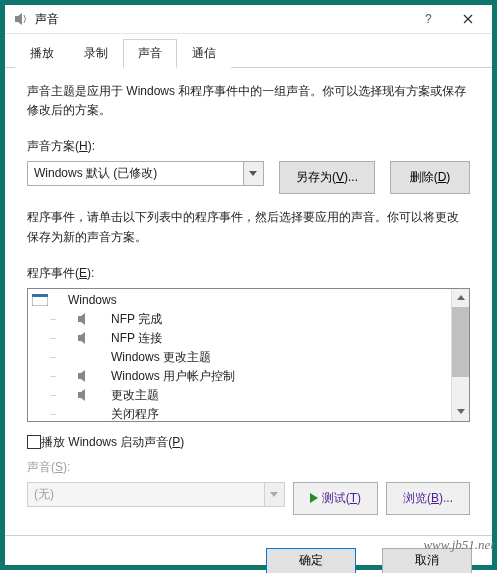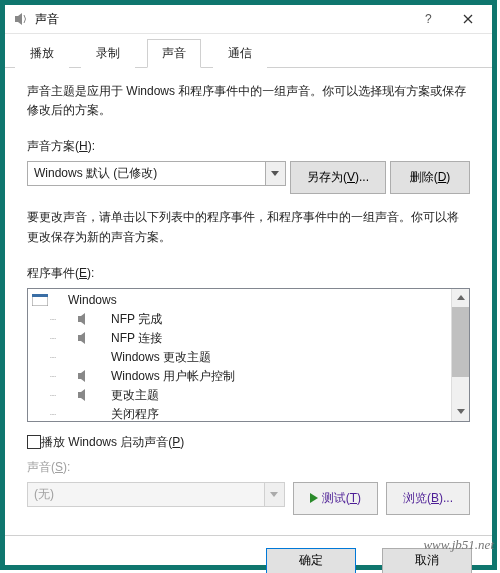--- a/index.html
+++ b/index.html
@@ -3,27 +3,27 @@
 <meta charset="utf-8">
 <style>
 * { box-sizing: border-box; margin: 0; padding: 0; font-family: "Microsoft YaHei", "Segoe UI", sans-serif; font-size: 12px; }
 body { background: #fff; width: 500px; height: 573px; position: relative; }
 .window { width: 497px; height: 570px; border: 5px solid #0f766e; background: #fff; display: flex; flex-direction: column; }
 .titlebar { height: 30px; display: flex; align-items: center; padding: 0 4px 0 8px; border-bottom: 1px solid #e5e5e5; }
 .titlebar .icon { width: 16px; height: 16px; margin-right: 6px; }
 .titlebar .title { flex: 1; font-size: 12px; color: #000; }
 .titlebar .winbtn { width: 40px; height: 28px; display: flex; align-items: center; justify-content: center; color: #555; }
 .titlebar .winbtn svg { width: 10px; height: 10px; }
-.tabs { display: flex; padding: 4px 10px 0 10px; border-bottom: 1px solid #d0d0d0; gap: 12px; }
+.tabs { display: flex; padding: 4px 10px 0 10px; border-bottom: 1px solid #d0d0d0; gap: 0; }
 .tab { padding: 5px 14px 5px; font-size: 12px; color: #222; border: 1px solid transparent; border-bottom: none; cursor: pointer; position: relative; top: 1px; background: #fff; }
 .tab.active { border: 1px solid #d0d0d0; border-bottom: 1px solid #fff; background: #fff; }
 .content { padding: 14px 22px 10px 22px; flex: 1; color: #222; }
 .desc { line-height: 1.6; margin-bottom: 18px; }
 .label { margin-bottom: 6px; }
-.row { display: flex; gap: 4px; margin-bottom: 14px; }
+.row { display: flex; gap: 15px; margin-bottom: 14px; }
 .combo { flex: 1; height: 25px; border: 1px solid #adadad; background: #fff; display: flex; align-items: center; padding: 0 6px; position: relative; }
 .combo .arrow { position: absolute; right: 0; top: 0; width: 20px; height: 100%; border-left: 1px solid #adadad; display: flex; align-items: center; justify-content: center; background: #efefef; }
 .btn { height: 33px; min-width: 80px; border: 1px solid #adadad; background: #e1e1e1; padding: 0 16px; cursor: pointer; font-size: 12px; }
 .btn.disabled { color: #4c1d95; background: #f0f0f0; }
 .tree { border: 1px solid #828790; background: #fff; height: 134px; position: relative; overflow: hidden; }
 .tree-inner { padding: 2px 0; }
 .tree-row { display: flex; align-items: center; height: 19px; padding: 0 4px; gap: 20px; font-size: 12px; }
 .tree-row.child { padding-left: 22px; }
 .tree-row .dots { color: #aaa; font-size: 10px; letter-spacing: -1px; margin-right: 2px; }
 .spk { width: 14px; height: 12px; display: inline-flex; align-items: center; }
@@ -88,21 +88,21 @@
         <span class="arrow">
             <svg width="8" height="5">
               <polygon points="0,0 8,0 4,5" fill="#555"></polygon>
             </svg>
           </span>
       </div>
       <button class="btn"><span>另存为(</span><span class="underline">V</span><span>)...</span></button>
       <button class="btn"><span>删除(</span><span class="underline">D</span><span>)</span></button>
     </div>
 
-    <div class="desc">要更改声音，请单击以下列表中的程序事件，和程序事件中的一组声音。你可以将更改保存为新的声音方案。</div>
+    <div class="desc">程序事件，请单击以下列表中的程序事件，然后选择要应用的声音。你可以将更改保存为新的声音方案。</div>
 
     <div class="label"><span>程序事件(</span><span class="underline">E</span><span>):</span></div>
     <div class="tree">
       <div class="tree-inner" id="tree-inner">
           <div class="tree-row">
             <svg width="16" height="12">
               <rect x="0" y="0" width="16" height="12" fill="#fff" stroke="#888"></rect>
               <rect x="0" y="0" width="16" height="3" fill="#3a6ea5"></rect>
             </svg>
             <span>Windows</span>

